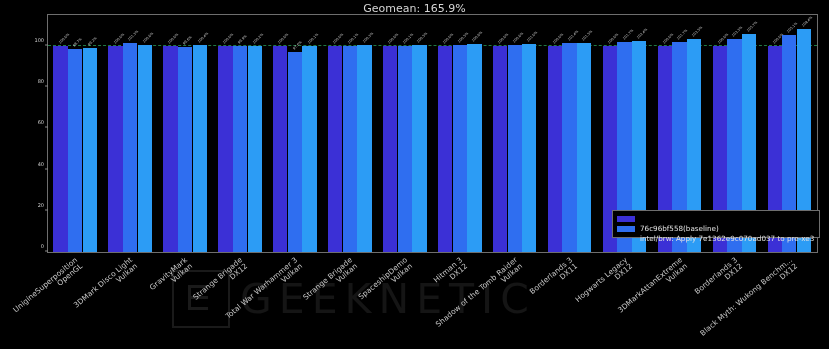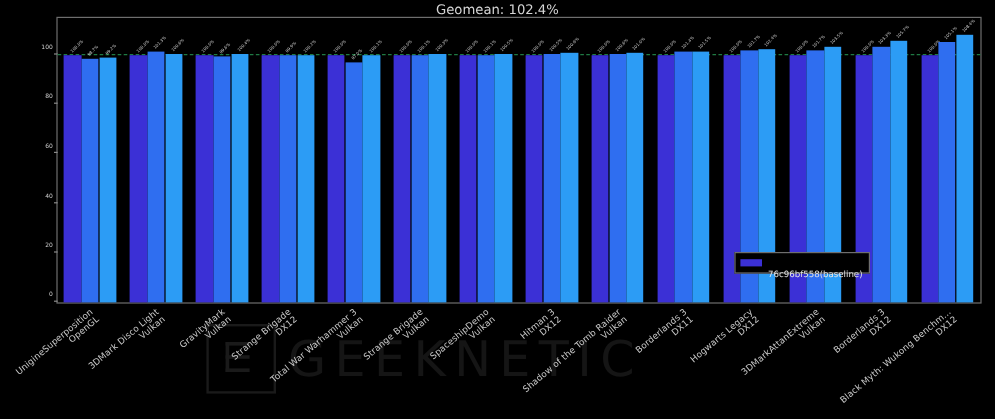--- a/index.html
+++ b/index.html
@@ -205,21 +205,21 @@
 </head>
 <body>
 
 <div id="figure">
 
   <div id="watermark">
     <div class="wm-box"></div>
     <div class="wm-text">GEEKNETIC</div>
   </div>
 
-  <div id="chart-title">Geomean: 102.4%</div>
+  <div id="chart-title">Geomean: 165.9%</div>
 
   <div id="plot-frame">
     <div id="ylabel">FPS as % of 76c96bf558(baseline)</div>
     <div id="yticks">
         <div class="ytick" style="bottom: 0px;">0</div>
         <div class="ytick-mark" style="bottom: 0px;"></div>
         <div class="ytick" style="bottom: 41.2174px;">20</div>
         <div class="ytick-mark" style="bottom: 41.2174px;"></div>
         <div class="ytick" style="bottom: 82.4348px;">40</div>
         <div class="ytick-mark" style="bottom: 82.4348px;"></div>
@@ -418,15 +418,19 @@
 DX12</div>
       <div class="xlabel" style="left: 741.536px; transform: translateX(-100%) rotate(-40deg); transform-origin: right top;">Black Myth: Wukong Benchm...
 DX12</div>
     </div>
 
   <div id="legend">
       <div class="legend-row">
         <div class="legend-swatch" style="background: rgb(59, 48, 214);"></div>
         <div class="legend-text">76c96bf558(baseline)</div>
       </div>
+      <div class="legend-row">
+        <div class="legend-swatch" style="background: rgb(47, 110, 240);"></div>
+        <div class="legend-text">intel/brw: Apply 7e1362e9c070ad037 to pre-xe3</div>
+      </div>
     </div>
 
 </div>
 
 </body></html>

